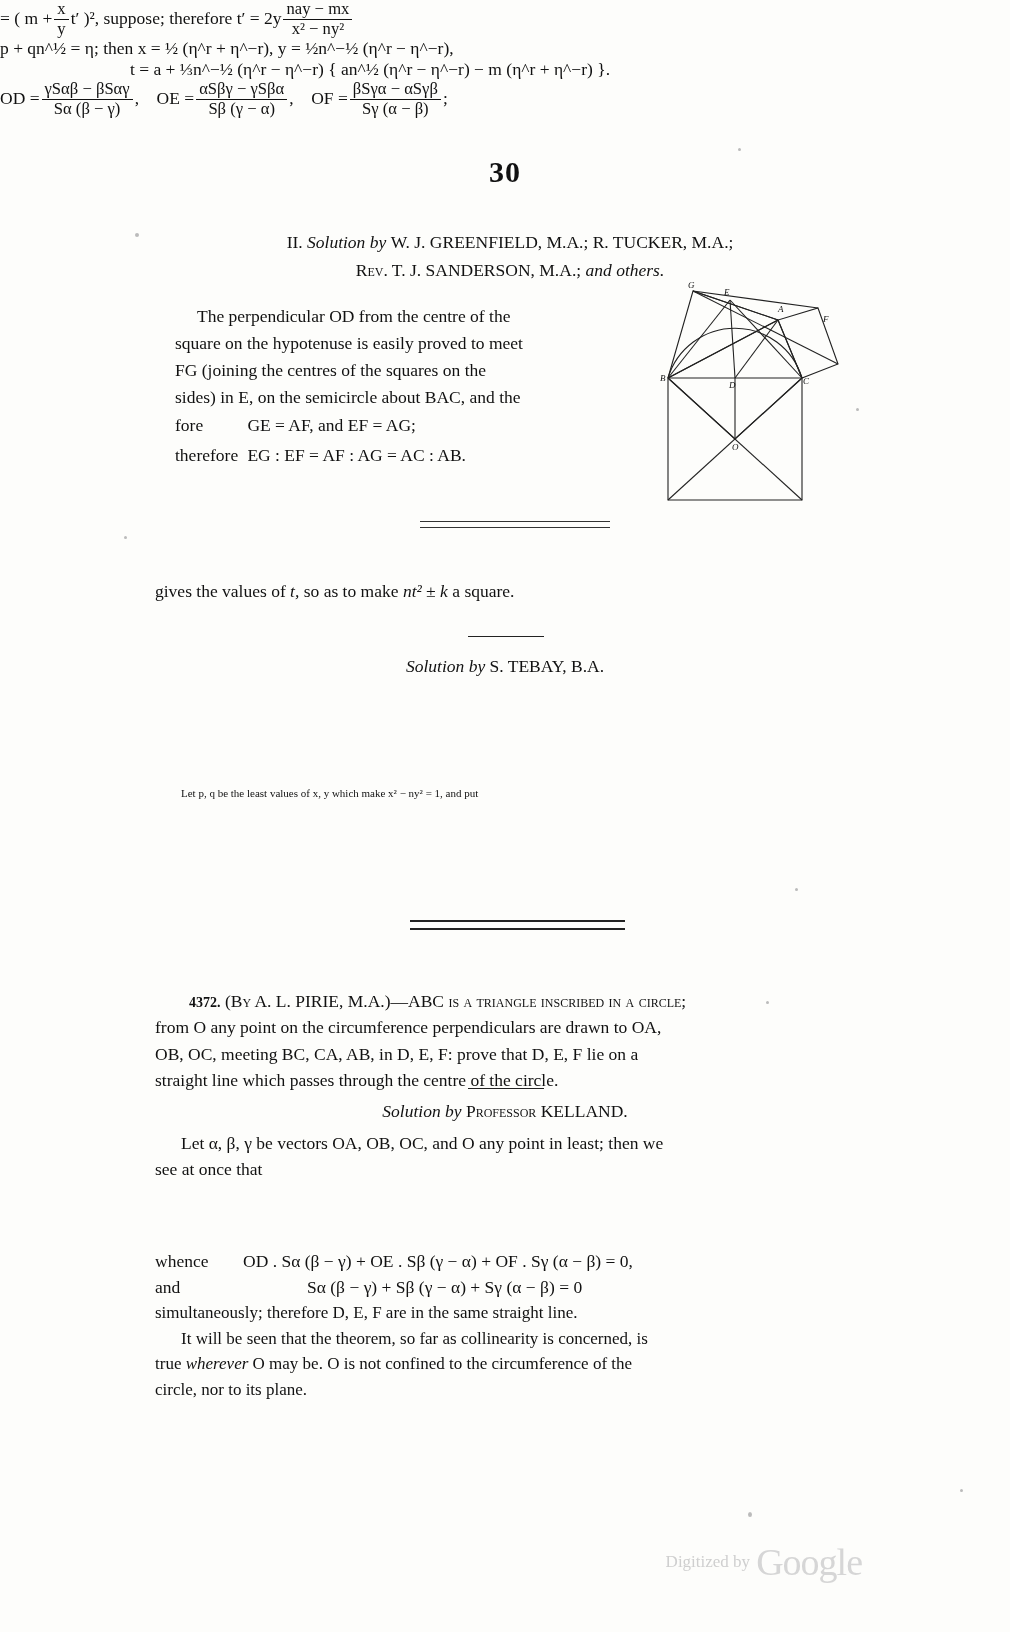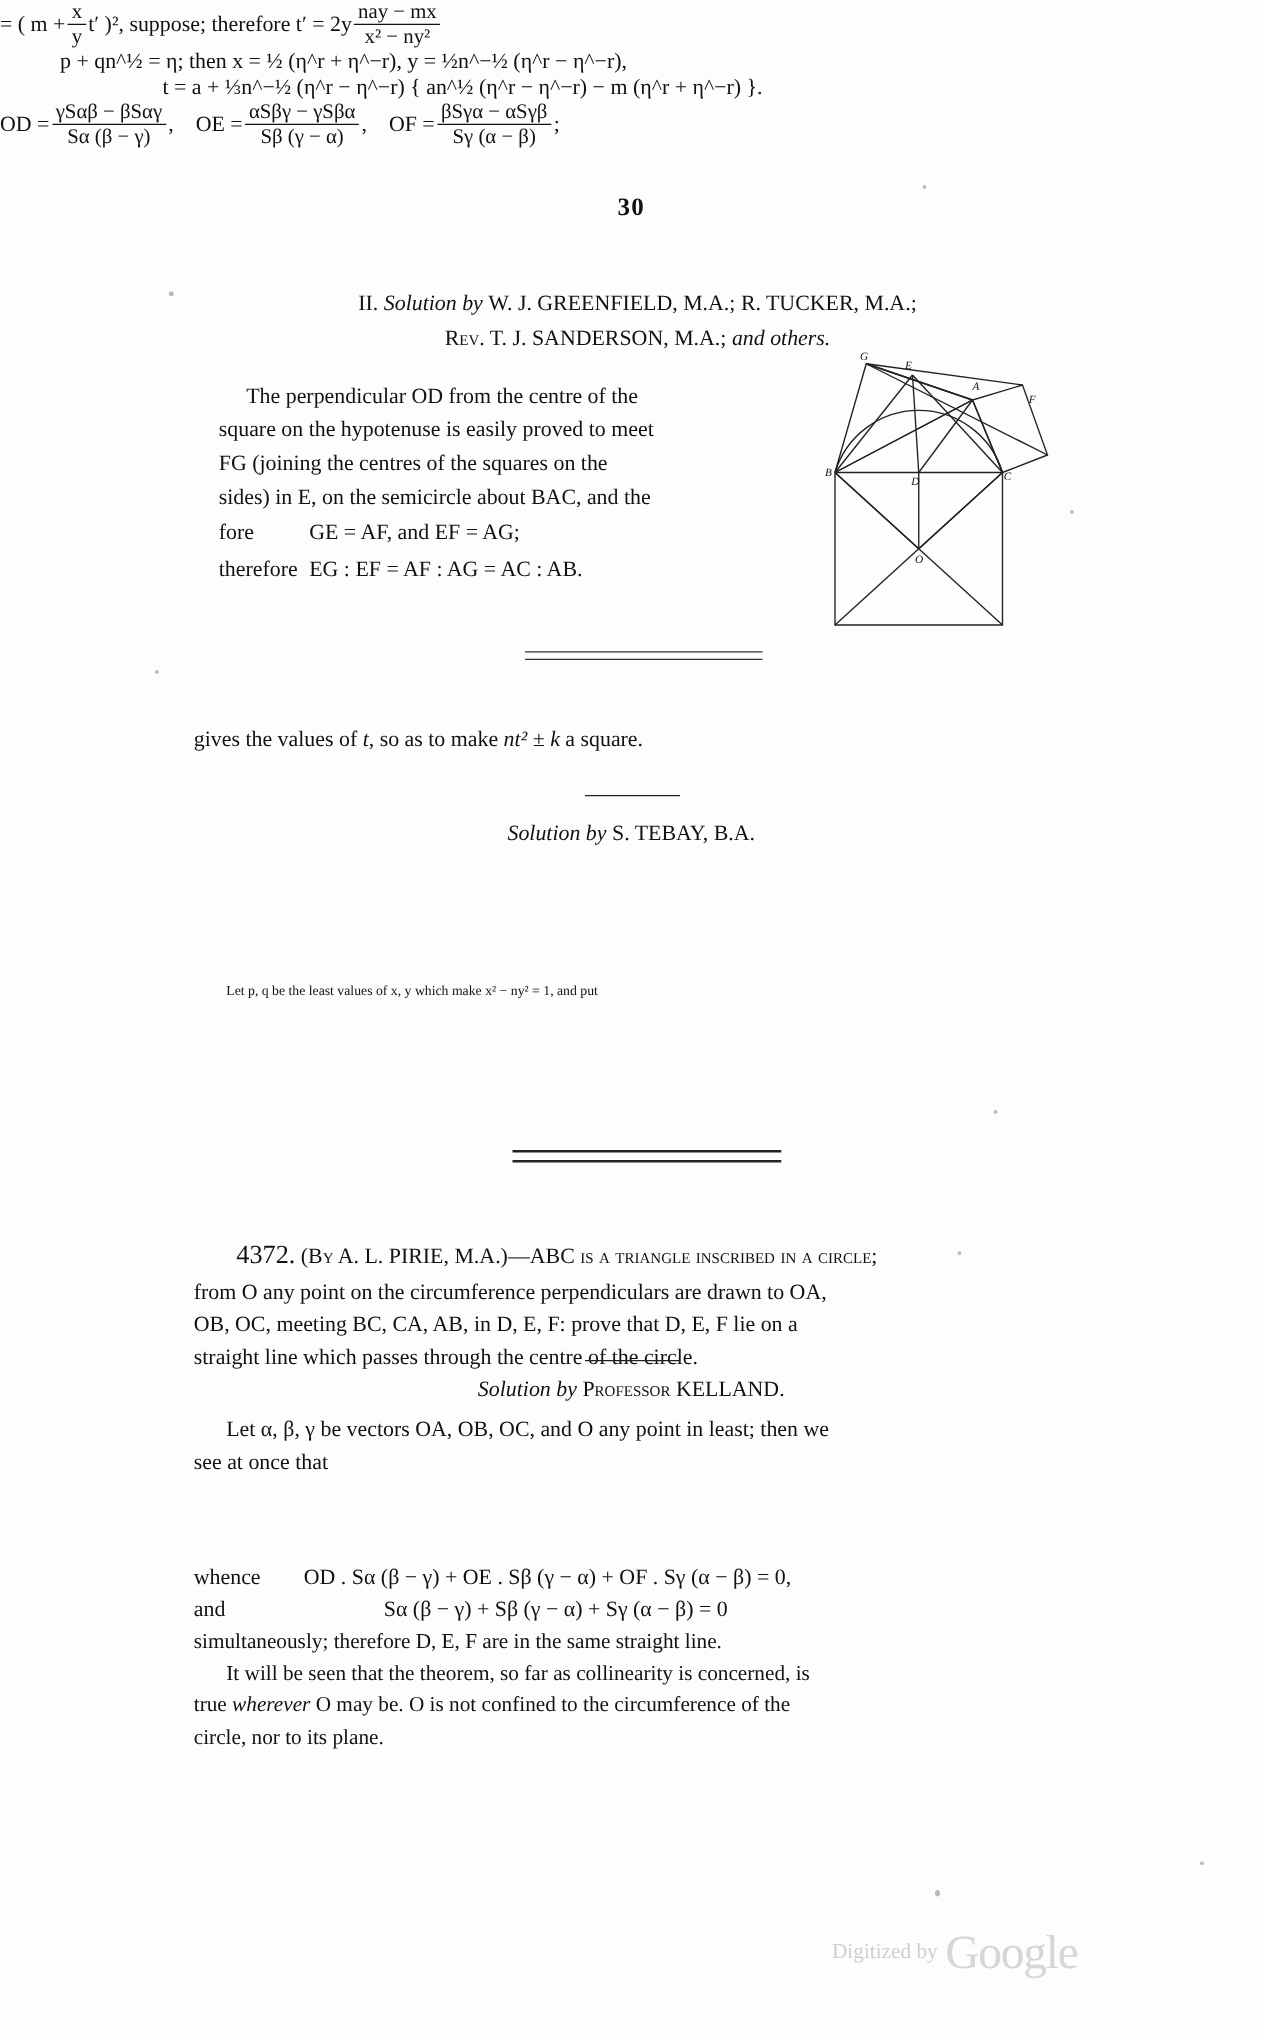--- a/index.html
+++ b/index.html
@@ -19,21 +19,21 @@
     position: absolute;
     inset: 0;
     background: #fdfdfb;
   }
   .page-number {
     position: absolute;
     top: 155px;
     left: 0;
     width: 100%;
     text-align: center;
-    font-size: 20px;
+    font-size: 30px;
     font-weight: bold;
     letter-spacing: 1px;
   }
 
   
   .blk {
     position: absolute;
     font-size: 17.5px;
     line-height: 1.33;
   }
@@ -115,33 +115,33 @@
   #p4535body {
     top: 682px;
     left: 155px;
     width: 700px;
     font-size: 17.5px;
     line-height: 1.55;
     text-align: justify;
   }
   #math1 { top: 735px; left: 155px; width: 720px; font-size: 17.5px; }
   #p4535body2 { top: 785px; left: 155px; width: 700px; font-size: 11px; line-height: 1.55; }
-  #math2 { top: 815px; left: 155px; width: 740px; font-size: 17.5px; padding-left: 48px; }
+  #math2 { top: 815px; left: 155px; width: 740px; font-size: 17.5px; }
   #math3 { top: 845px; left: 155px; width: 740px; font-size: 17.5px; text-align: center; }
 
   
   #p4372 {
     top: 988px;
     left: 155px;
     width: 700px;
     font-size: 17.5px;
     line-height: 1.5;
     text-align: justify;
   }
-  #p4372 .num { font-weight: normal; font-size: 21px; }
+  #p4372 .num { font-weight: bold; font-size: 14px; }
   #rule4372 { top: 1088px; left: 468px; width: 76px; }
 
   #sol3-head {
     top: 1100px;
     left: 155px;
     width: 700px;
     text-align: center;
     font-size: 17.5px;
   }
   #p4372body {

